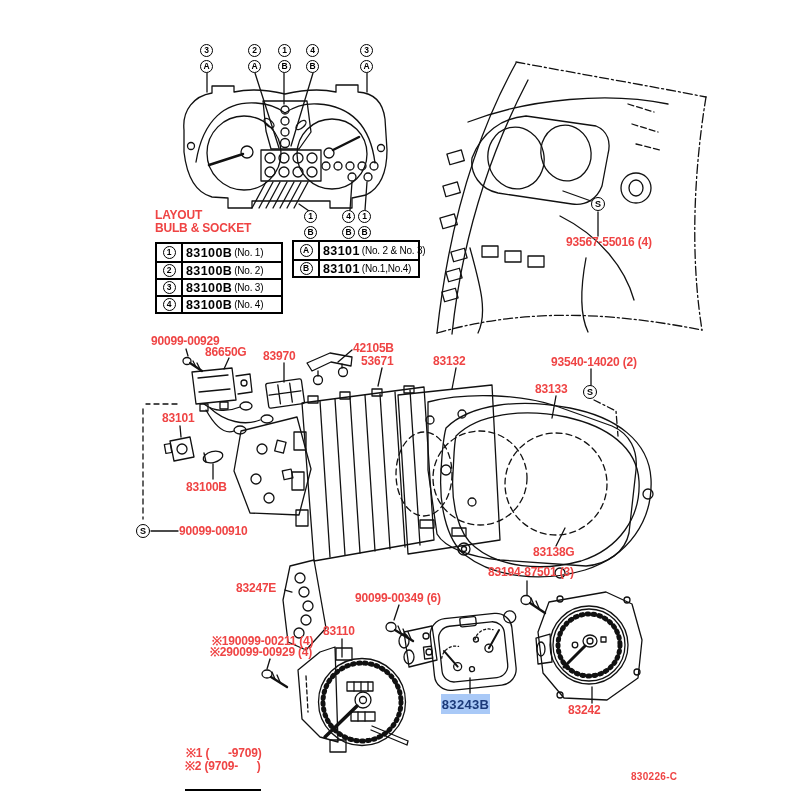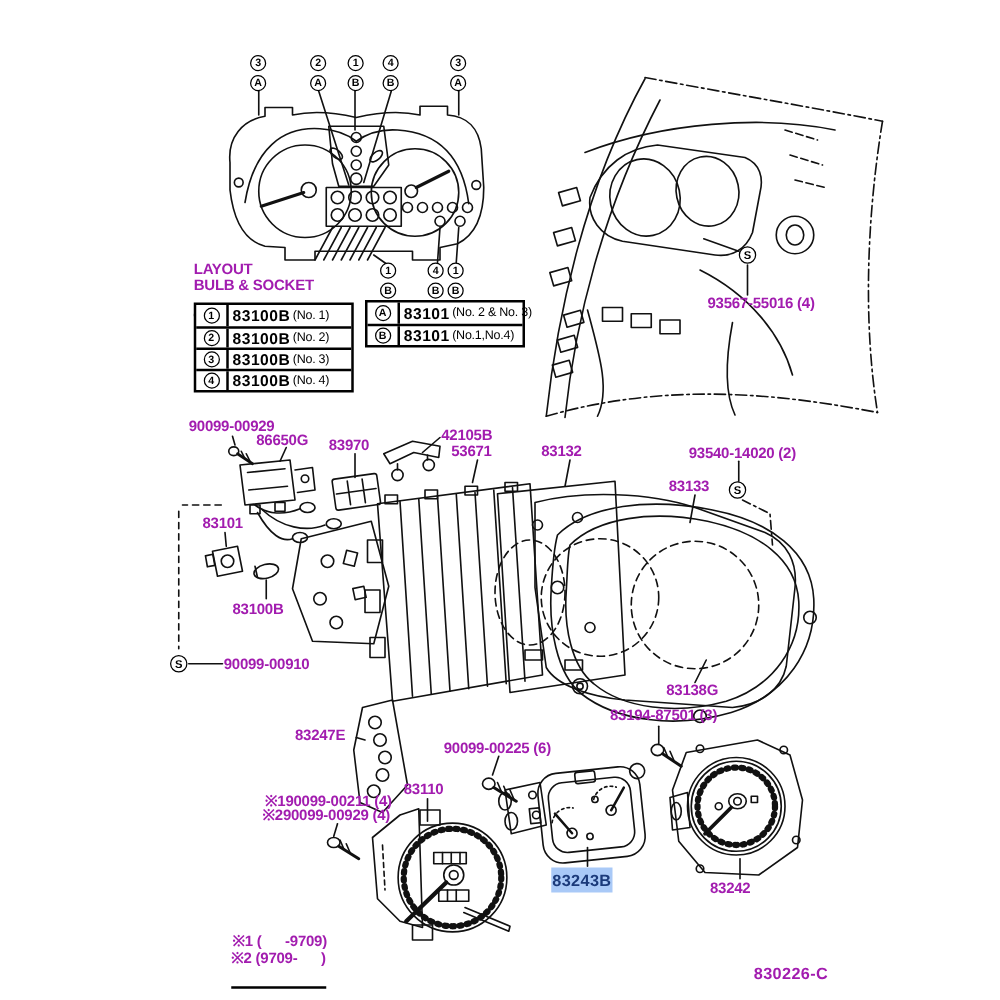--- a/index.html
+++ b/index.html
@@ -1,21 +1,21 @@
 <!DOCTYPE html>
 <html><head>
 <meta charset="utf-8">
 <style>
   html,body{margin:0;padding:0;background:#fff;}
   .page{position:relative;width:800px;height:800px;background:#ffffff;overflow:hidden;
         font-family:"Liberation Sans",sans-serif;color:#000;}
   .art{position:absolute;left:0;top:0;}
   .lbl{position:absolute;font-weight:bold;font-size:12px;line-height:1;letter-spacing:-0.2px;
-       white-space:pre;color:#a21caf;}
-  .lbl.big{font-size:13px;letter-spacing:0.3px;}
+       white-space:pre;color:#ef4444;}
+  .lbl.big{font-size:10px;letter-spacing:0.3px;margin-left:28px;}
   .u{border-bottom:2px solid #000;padding-bottom:17px;}
   .circ{position:absolute;box-sizing:border-box;width:13px;height:13px;border:1.5px solid #000;
         border-radius:50%;background:#fff;display:flex;align-items:center;justify-content:center;
         font-size:8.5px;font-weight:bold;line-height:1;}
   .circ.s{width:14px;height:14px;font-size:9px;}
   .ptable{position:absolute;border:2px solid #000;background:#fff;box-sizing:border-box;}
   .prow{display:flex;align-items:center;height:17px;box-sizing:border-box;border-top:2px solid #000;}
   .prow:first-child{border-top:none;}
   .pmark{width:24px;align-self:stretch;border-right:2px solid #000;display:flex;
          align-items:center;justify-content:center;flex:none;}
@@ -376,21 +376,21 @@
   <div class="lbl" style="left:361px;top:355px">53671</div>
   <div class="lbl" style="left:433px;top:355px">83132</div>
   <div class="lbl" style="left:551px;top:356px">93540-14020 (2)</div>
   <div class="lbl" style="left:535px;top:383px">83133</div>
   <div class="lbl" style="left:162px;top:412px">83101</div>
   <div class="lbl" style="left:186px;top:481px">83100B</div>
   <div class="lbl" style="left:179px;top:525px">90099-00910</div>
   <div class="lbl" style="left:533px;top:546px">83138G</div>
   <div class="lbl" style="left:488px;top:566px">83194-87501 (3)</div>
   <div class="lbl" style="left:236px;top:582px">83247E</div>
-  <div class="lbl" style="left:355px;top:592px">90099-00225 (6)</div>
+  <div class="lbl" style="left:355px;top:592px">90099-00349 (6)</div>
   <div class="lbl" style="left:323px;top:625px">83110</div>
   <div class="lbl" style="left:212px;top:635px">※190099-00211 (4)</div>
   <div class="lbl" style="left:210px;top:646px">※290099-00929 (4)</div>
   <div class="hl">83243B</div>
   <div class="lbl" style="left:568px;top:704px">83242</div>
 
   <div class="lbl" style="left:186px;top:747px">※1 (      -9709)</div>
   <div class="lbl u" style="left:185px;top:760px">※2 (9709-      )</div>
   <div class="lbl big" style="left:603px;top:772px">830226-C</div>
 

